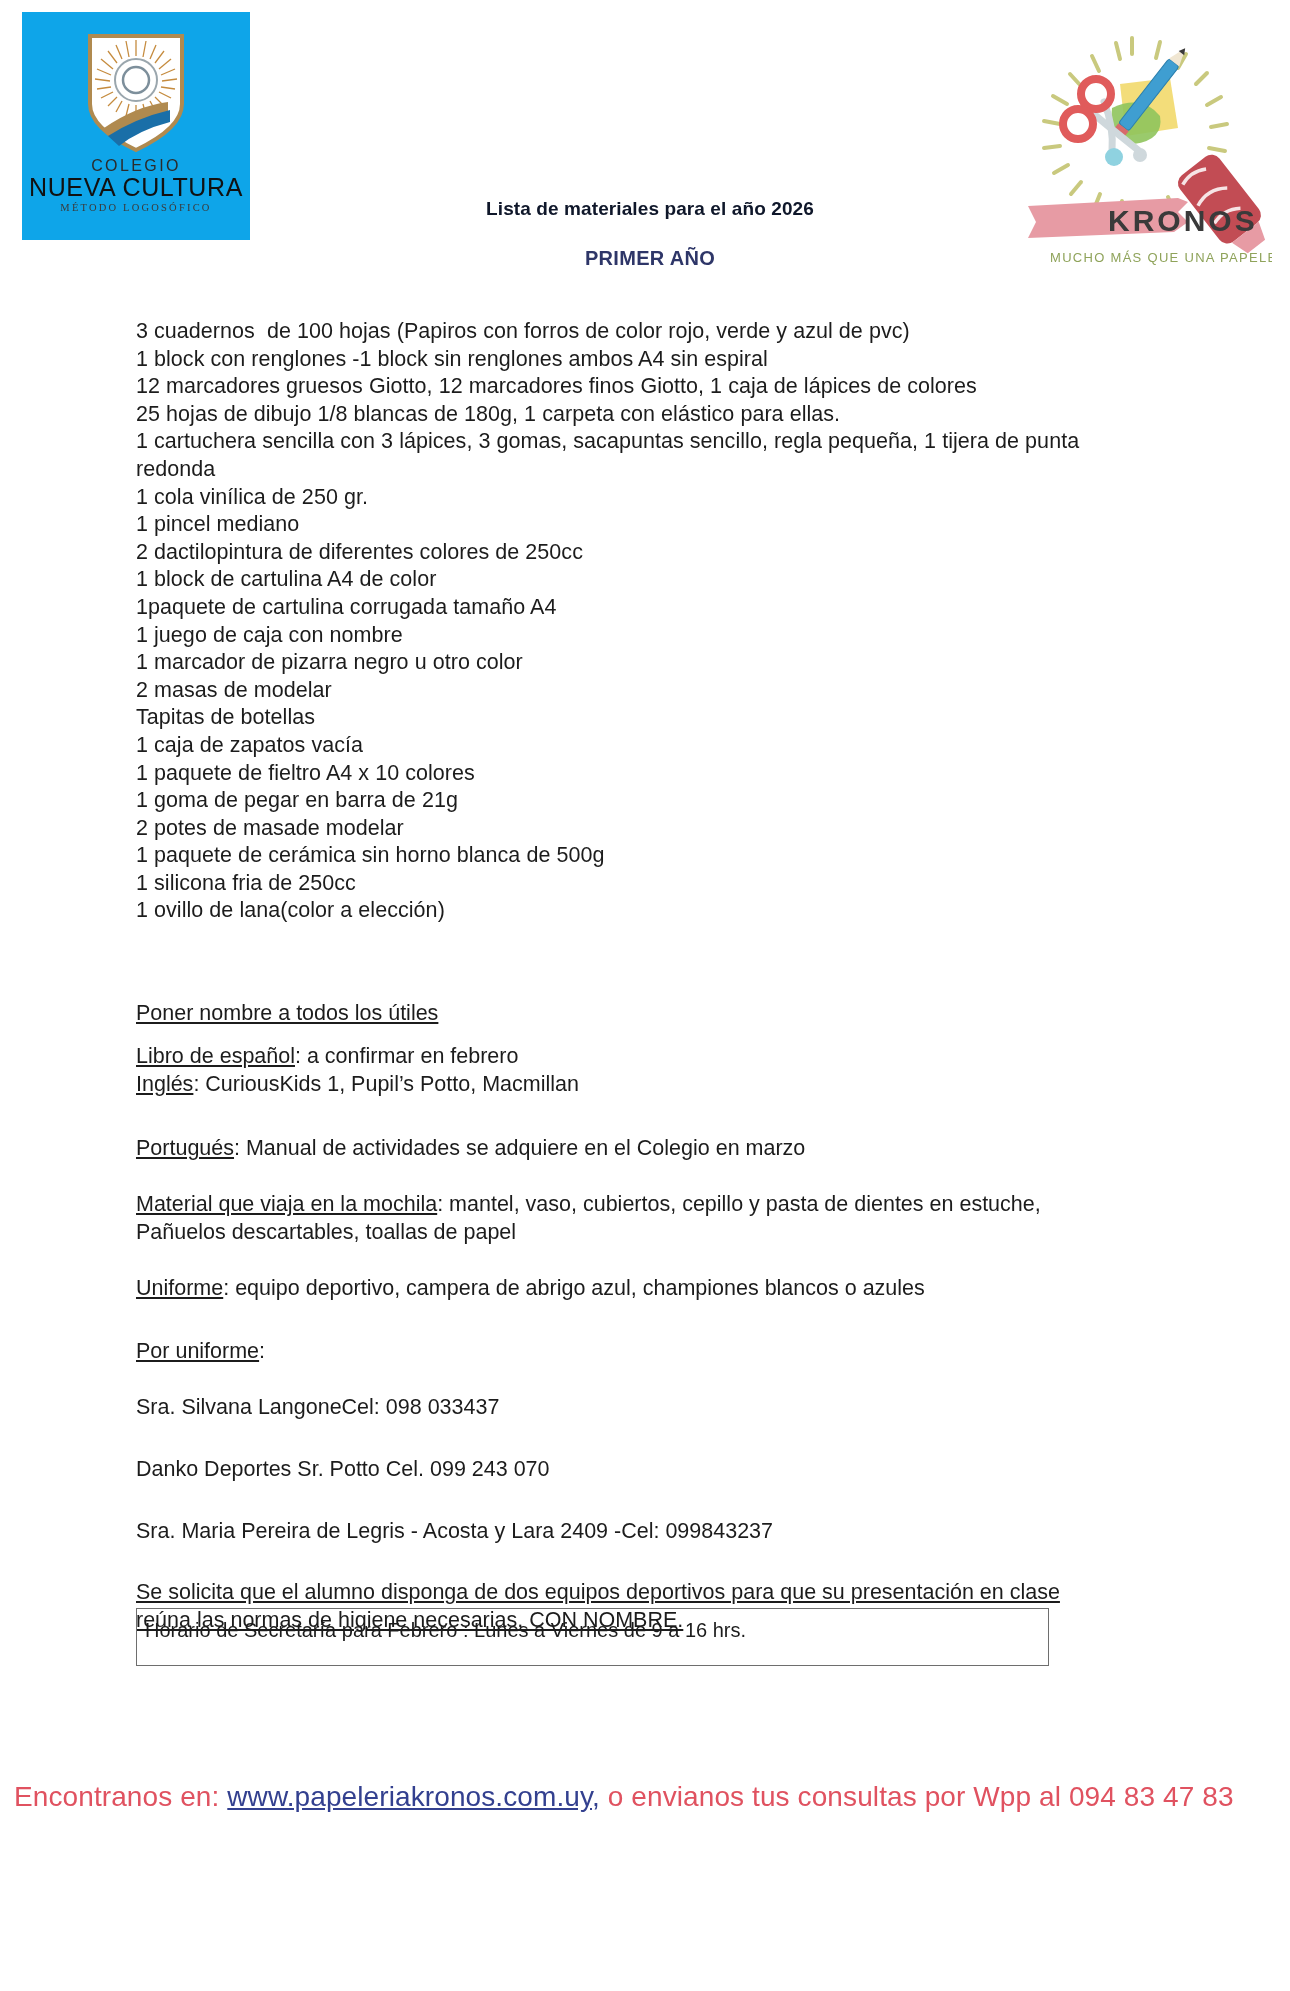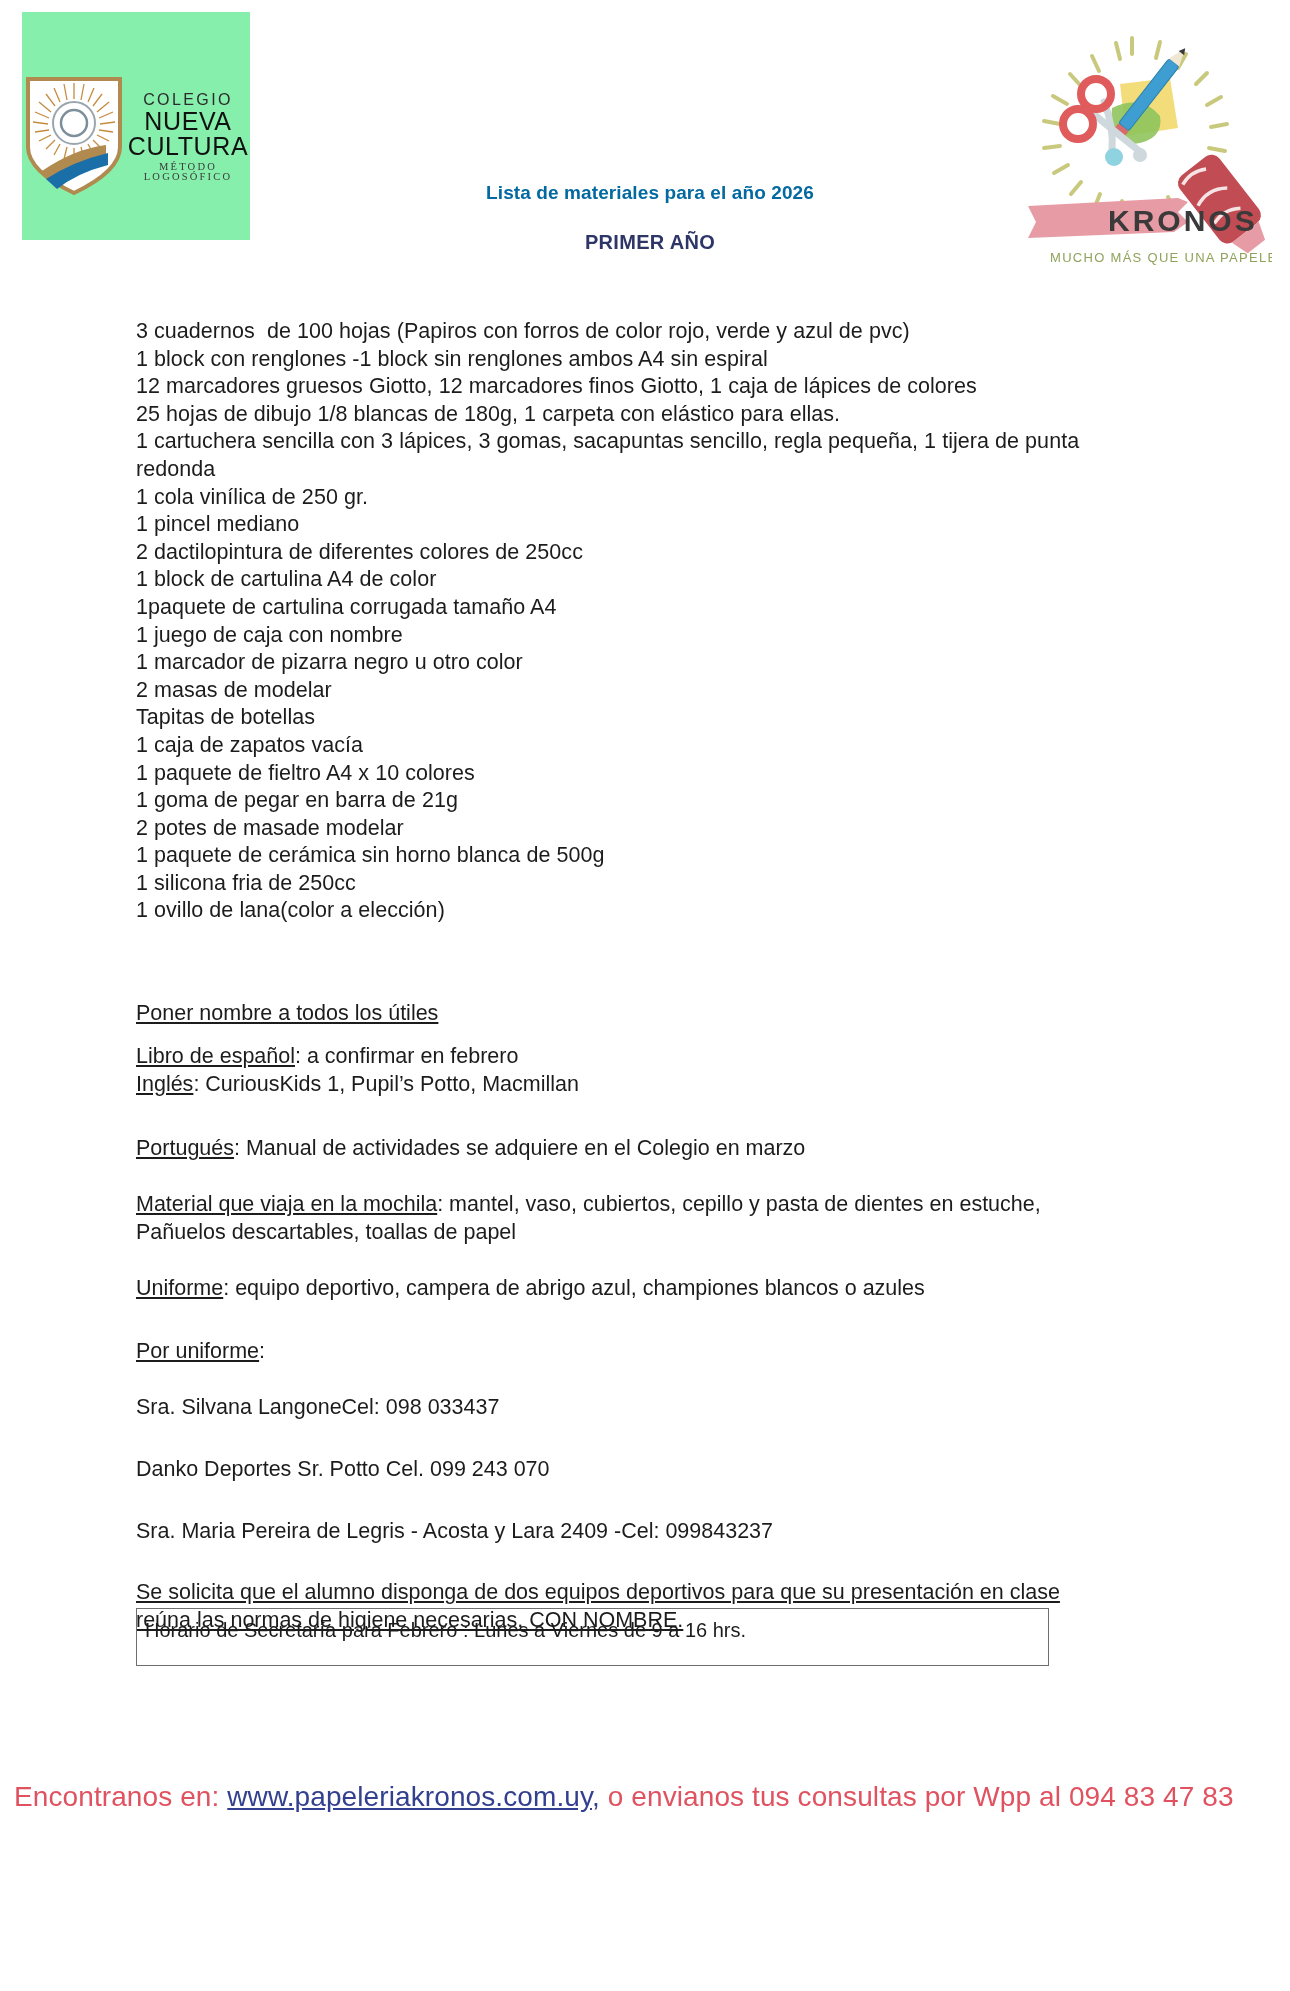--- a/index.html
+++ b/index.html
@@ -22,23 +22,23 @@
     height: 290px;
   }
 
   
   .logo-left {
     position: absolute;
     left: 22px;
     top: 12px;
     width: 228px;
     height: 228px;
-    background: #86efac;
+    background: #0ea5e9;
     display: flex;
-    flex-direction: row;
+    flex-direction: column;
     align-items: center;
     justify-content: flex-start;
     padding-top: 18px;
     box-sizing: border-box;
   }
   .crest {
     width: 104px;
     height: 124px;
     position: relative;
   }
@@ -73,22 +73,23 @@
   .title-block {
     position: absolute;
     left: 300px;
     top: 182px;
     width: 700px;
     text-align: center;
   }
   .doc-title {
     font-size: 19px;
     font-weight: bold;
-    color: #0369a1;
+    color: #0f172a;
     letter-spacing: 0.1px;
+    margin-top: 16px;
   }
   .doc-subtitle {
     font-size: 20px;
     font-weight: bold;
     color: #2e3668;
     margin-top: 27px;
     letter-spacing: 0.3px;
   }
 
   

